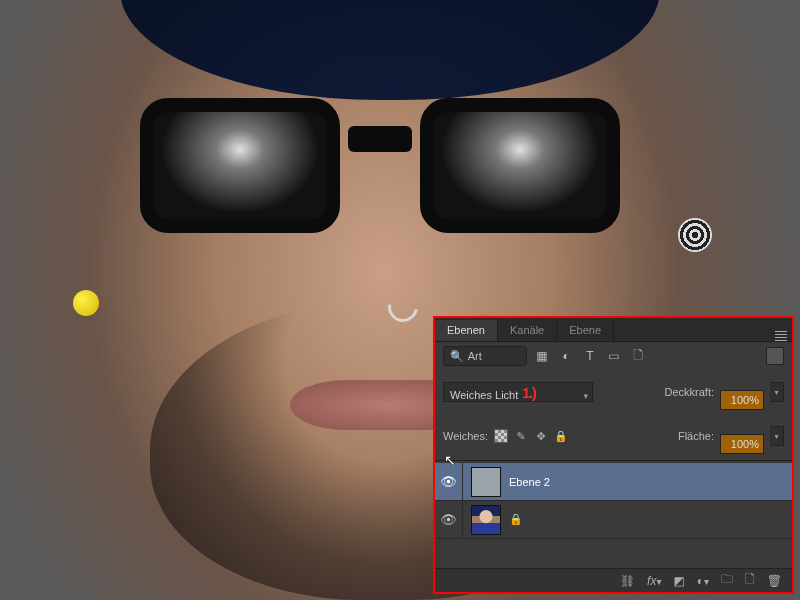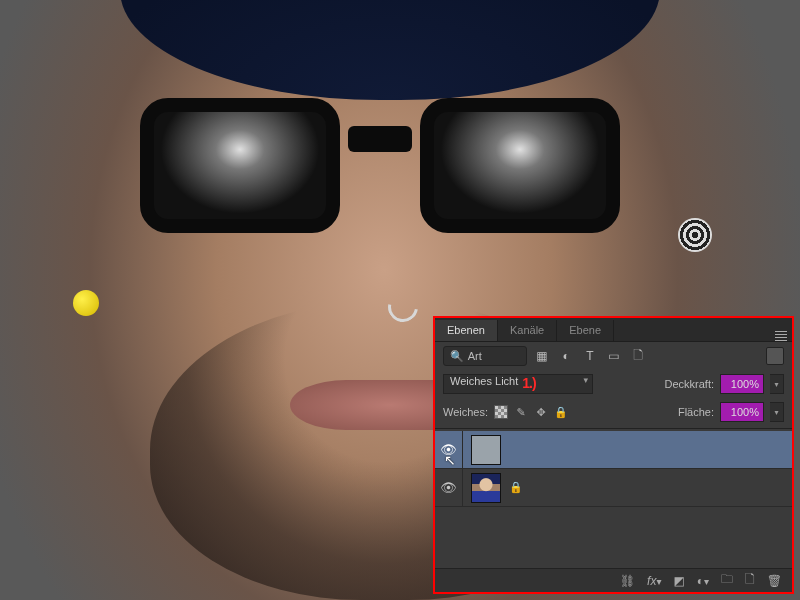--- a/index.html
+++ b/index.html
@@ -92,30 +92,31 @@
   .iconbtn {
     width:18px; height:18px; display:flex; align-items:center; justify-content:center;
     color:#bbb; font-size:12px;
   }
   .filterbtn {
     width:18px; height:18px; margin-left:4px;
     background:#555; border:1px solid #222; border-radius:2px;
   }
   .select {
     background:#2f2f2f; border:1px solid #222; height:20px;
-    padding:0 6px; display:flex; align-items:flex-start; width:150px;
+    padding:0 6px; display:flex; align-items:flex-end; width:150px;
     color:#ccc; position:relative;
   }
   .select .caret { position:absolute; right:4px; font-size:9px; color:#999;}
   .redtick { color:#ff2a2a; font-weight:bold; font-size:14px; margin-left:4px; letter-spacing:-1px;}
   .lbl { color:#bbb; }
   .val {
-    background:#a21caf; border:1px solid #222; height:20px; width:44px;
+    background:#a16207; border:1px solid #222; height:20px; width:44px;
     display:flex; align-items:center; justify-content:flex-end; padding:0 4px;
     color:#ddd;
+    margin-top:16px;
   }
   .drop { width:14px; height:20px; border:1px solid #222; border-left:none;
     display:flex; align-items:center; justify-content:center; font-size:8px;
     background:#2f2f2f; color:#999;}
   .lockicons { display:flex; gap:6px; align-items:center; }
   .lockicons .ic { width:14px; height:14px; display:flex; align-items:center; justify-content:center; font-size:11px; color:#aaa;}
   .checker {
     width:14px; height:14px;
     background:
       repeating-conic-gradient(#888 0 25%, #ccc 0 50%) 0 0/6px 6px;
@@ -224,20 +225,21 @@
   </div>
 
   <div class="hr"></div>
 
   <div class="layers">
     <div class="layer selected">
       <div class="viscol">
           <span class="eye">👁</span>
         </div>
       <div class="thumb"></div>
+      <div class="name">Ebene 2</div>
     </div>
     <div class="layer">
       <div class="viscol">
           <span class="eye">👁</span>
         </div>
       <div class="thumb bg"></div>
       <span class="lockic">🔒</span>
     </div>
   </div>
 

